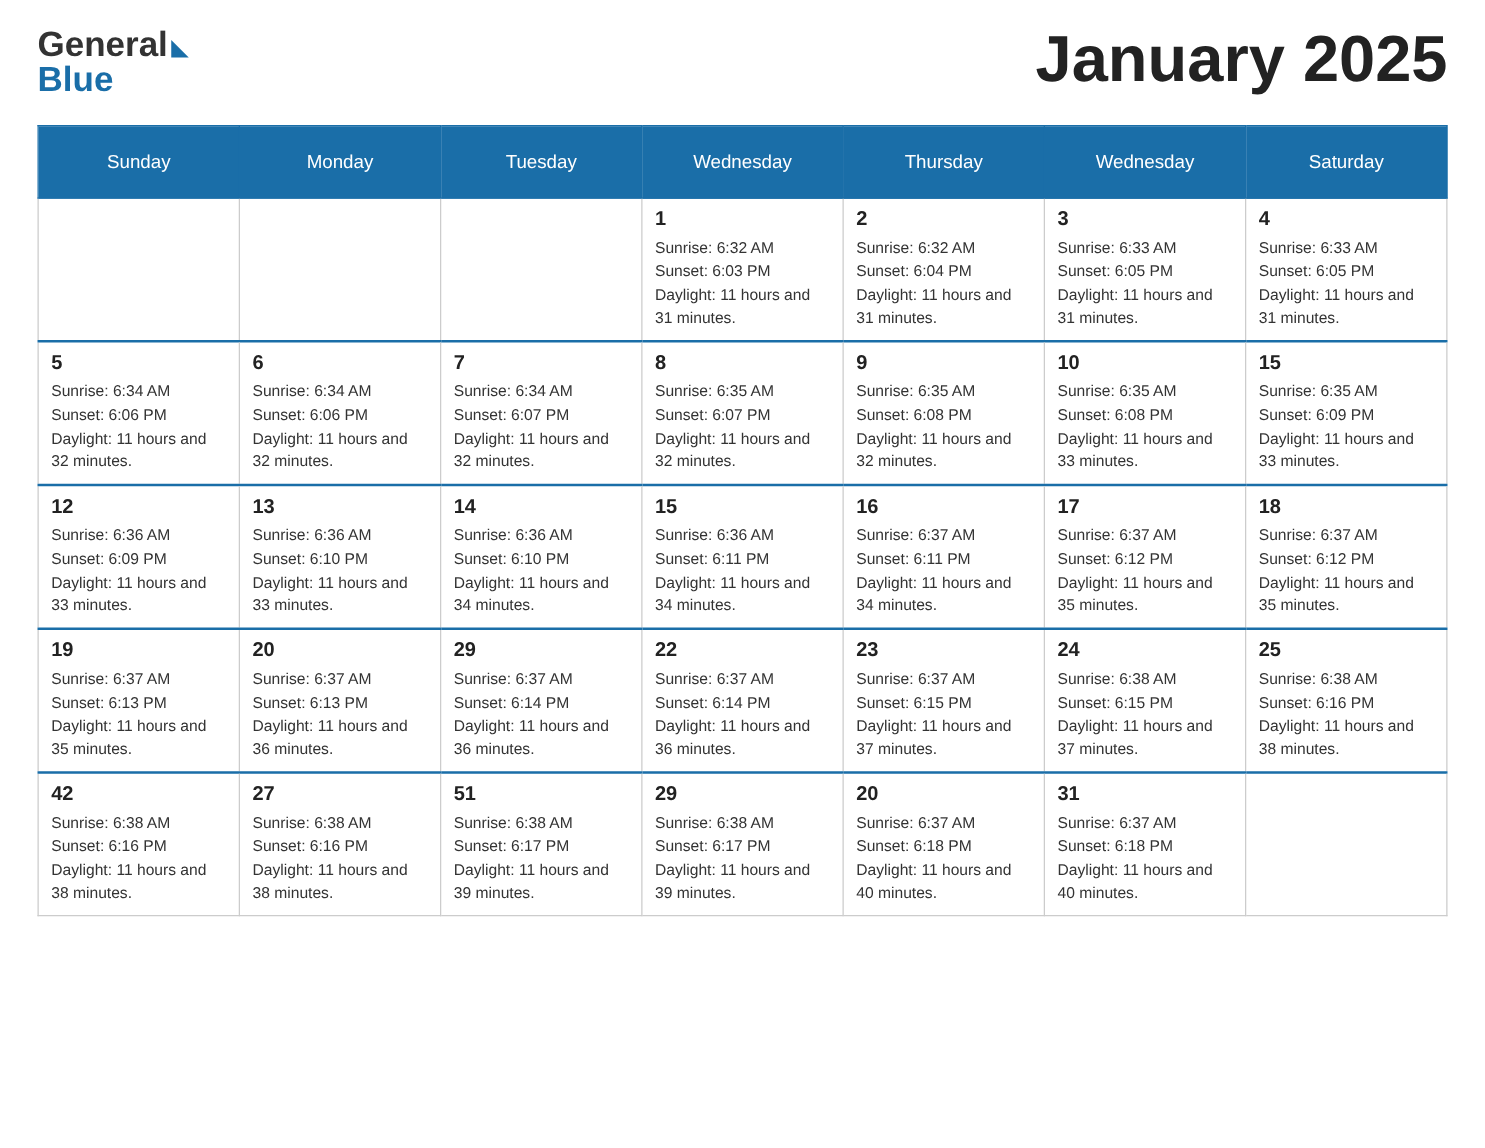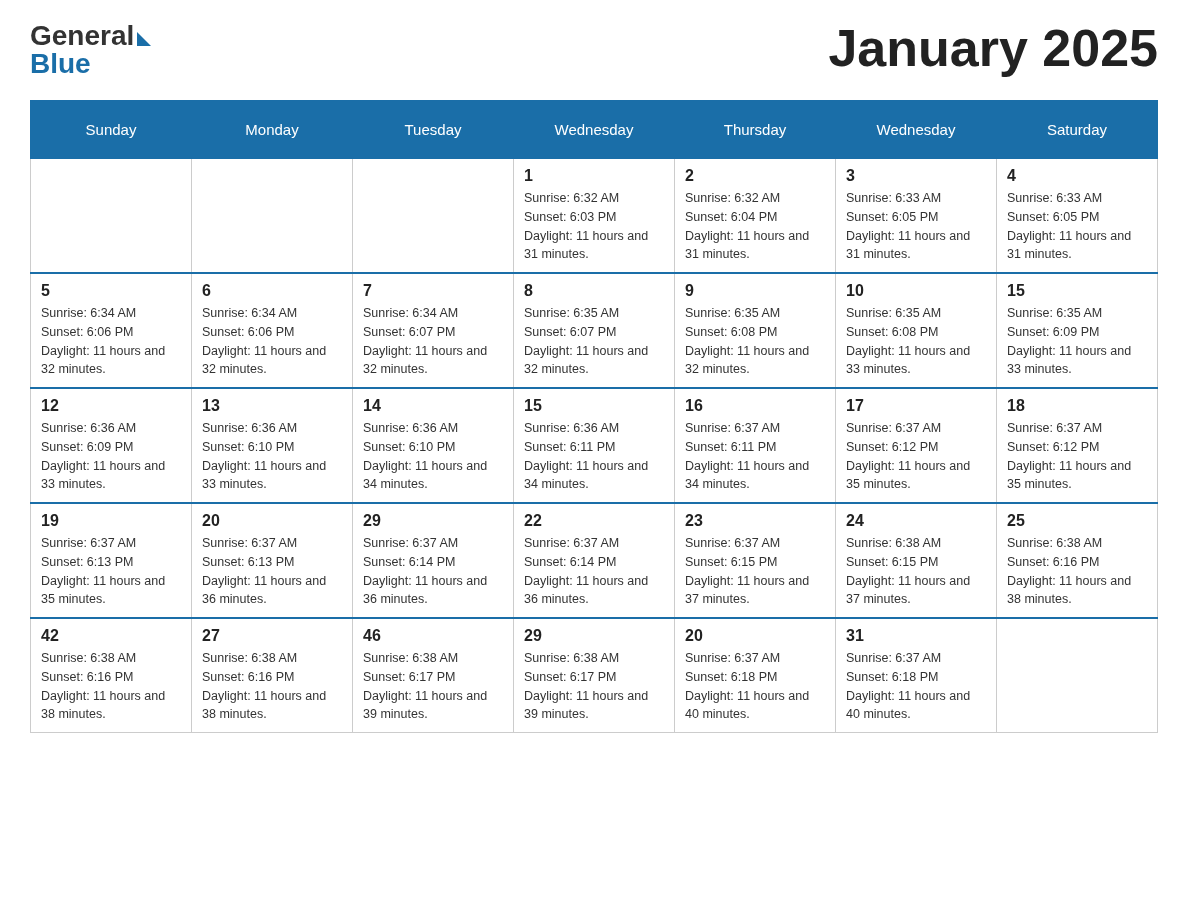--- a/index.html
+++ b/index.html
@@ -244,21 +244,21 @@
       <tr class="row-divider">
         <td>
           <span class="day-number">42</span>
           <div class="day-info">Sunrise: 6:38 AM<br>Sunset: 6:16 PM<br>Daylight: 11 hours and 38 minutes.</div>
         </td>
         <td>
           <span class="day-number">27</span>
           <div class="day-info">Sunrise: 6:38 AM<br>Sunset: 6:16 PM<br>Daylight: 11 hours and 38 minutes.</div>
         </td>
         <td>
-          <span class="day-number">46</span>
+          <span class="day-number">51</span>
           <div class="day-info">Sunrise: 6:38 AM<br>Sunset: 6:17 PM<br>Daylight: 11 hours and 39 minutes.</div>
         </td>
         <td>
           <span class="day-number">29</span>
           <div class="day-info">Sunrise: 6:38 AM<br>Sunset: 6:17 PM<br>Daylight: 11 hours and 39 minutes.</div>
         </td>
         <td>
           <span class="day-number">20</span>
           <div class="day-info">Sunrise: 6:37 AM<br>Sunset: 6:18 PM<br>Daylight: 11 hours and 40 minutes.</div>
         </td>

